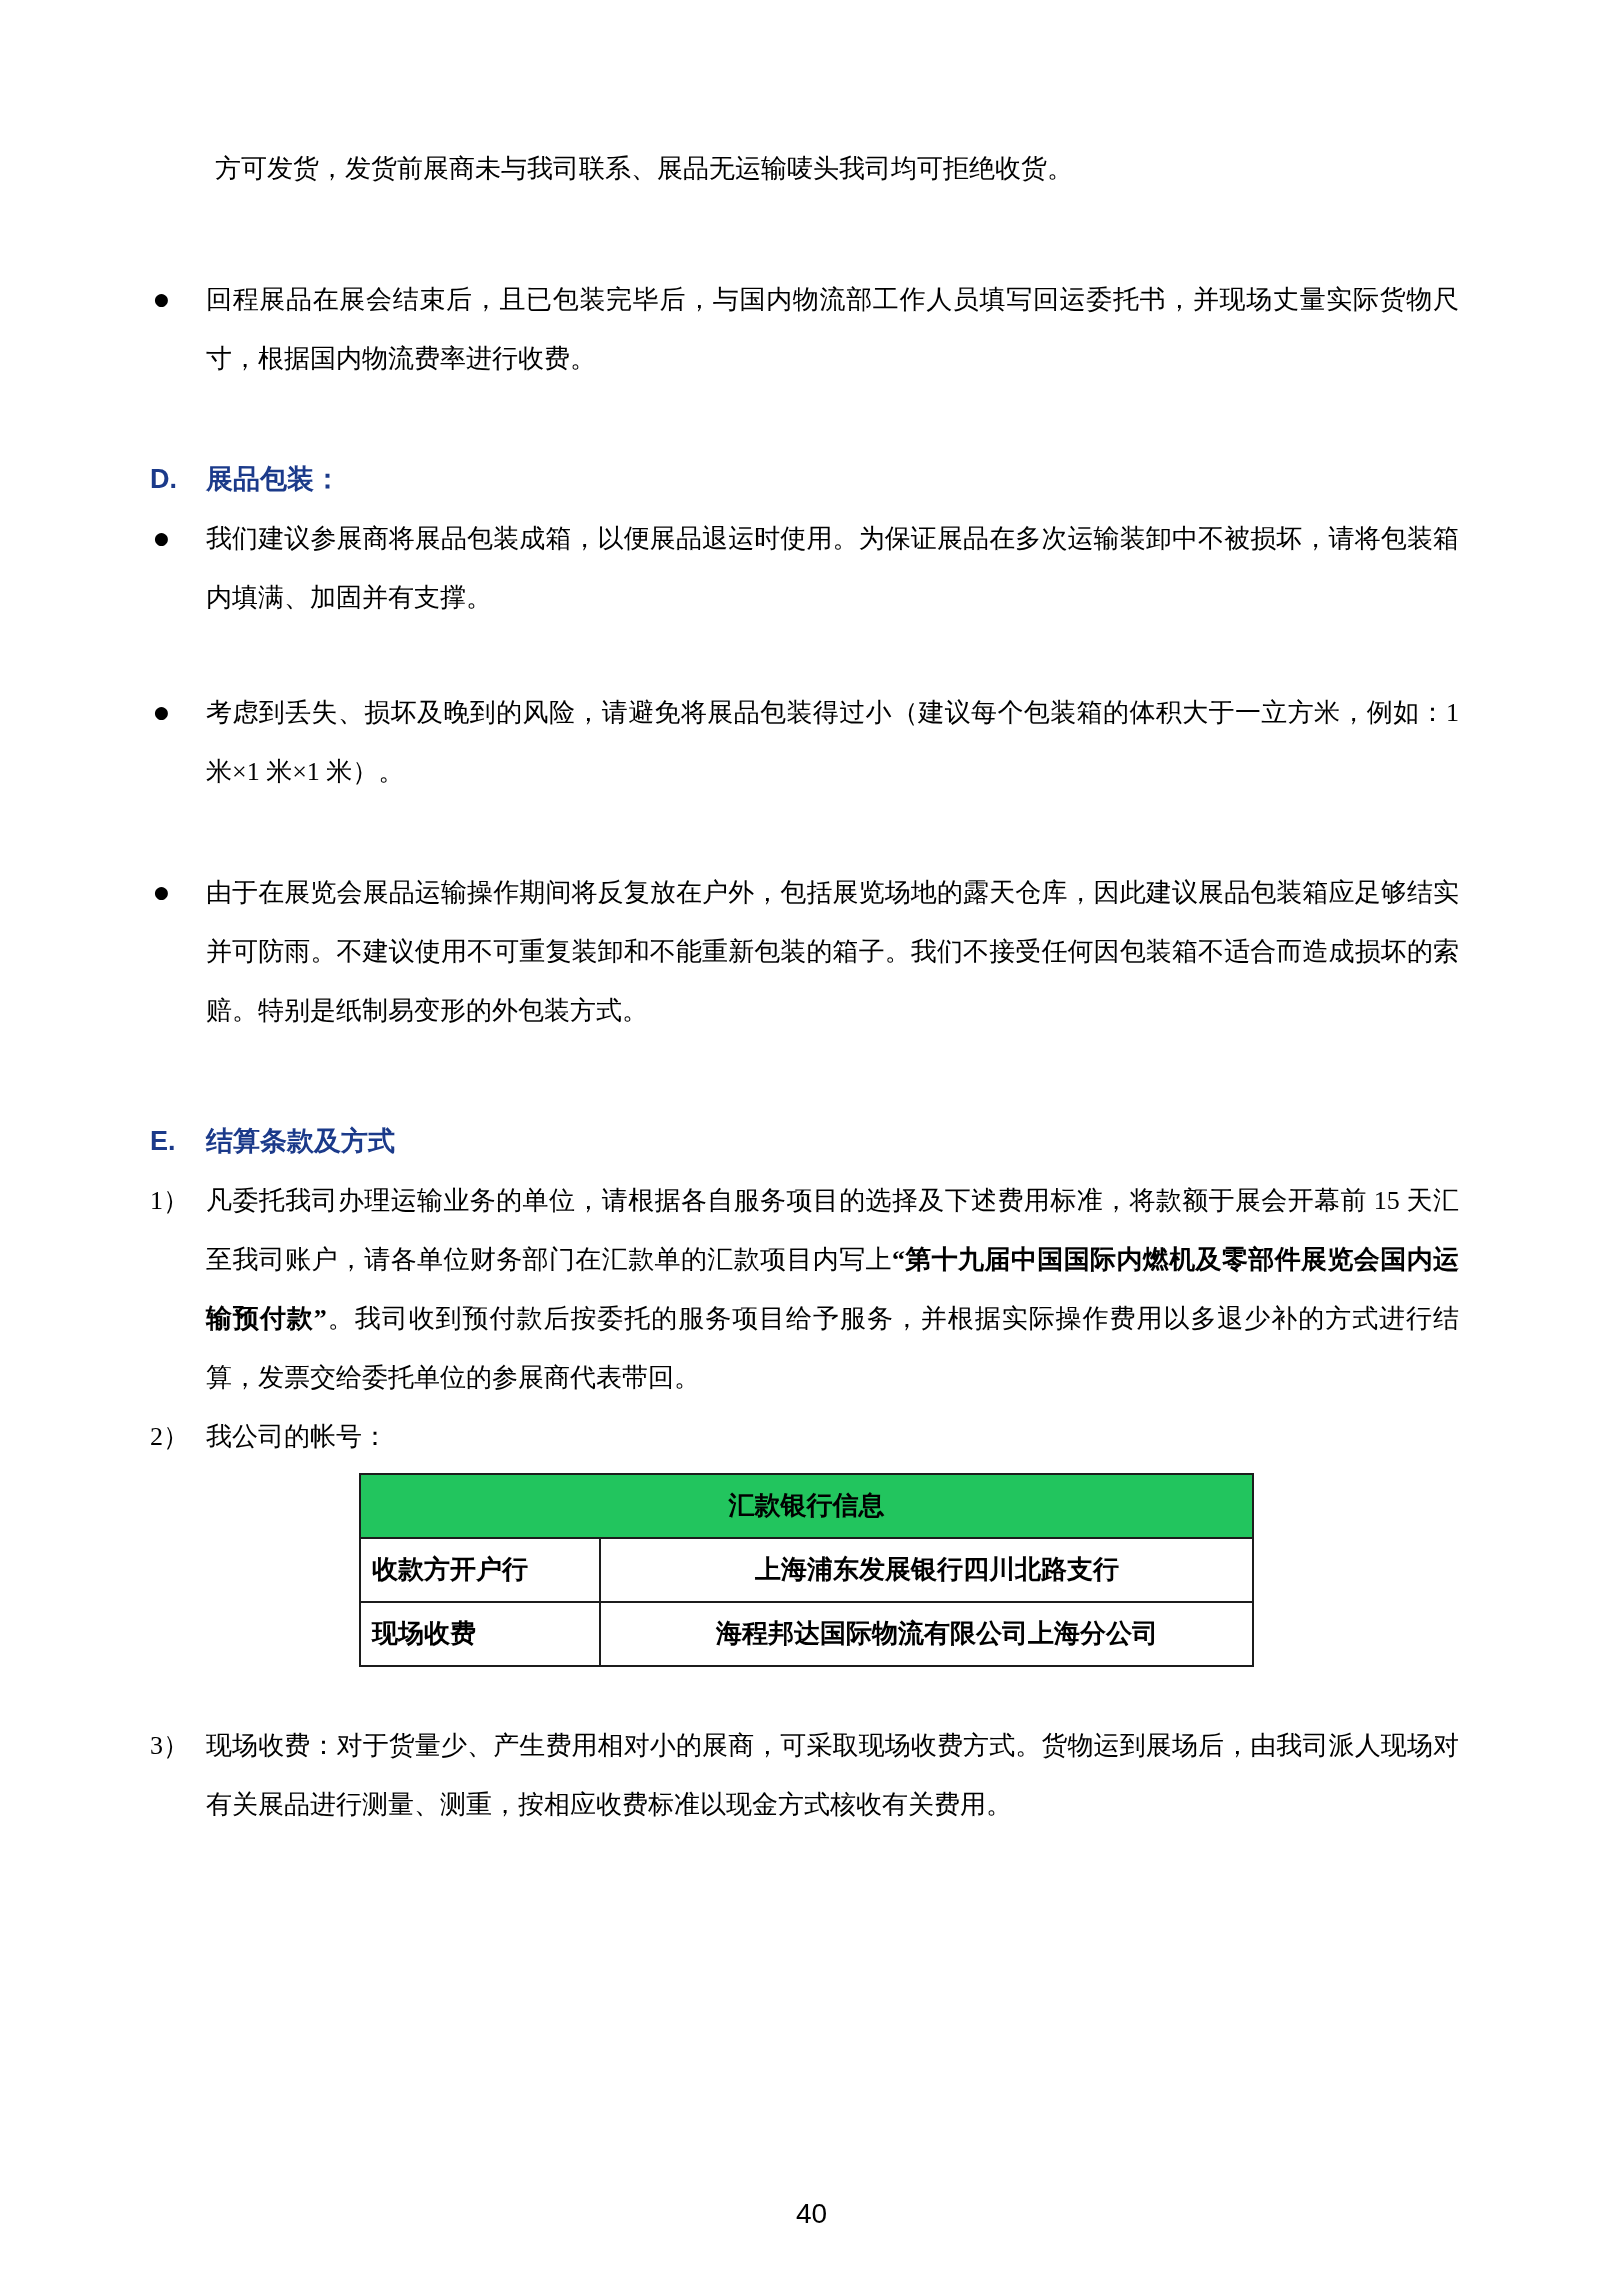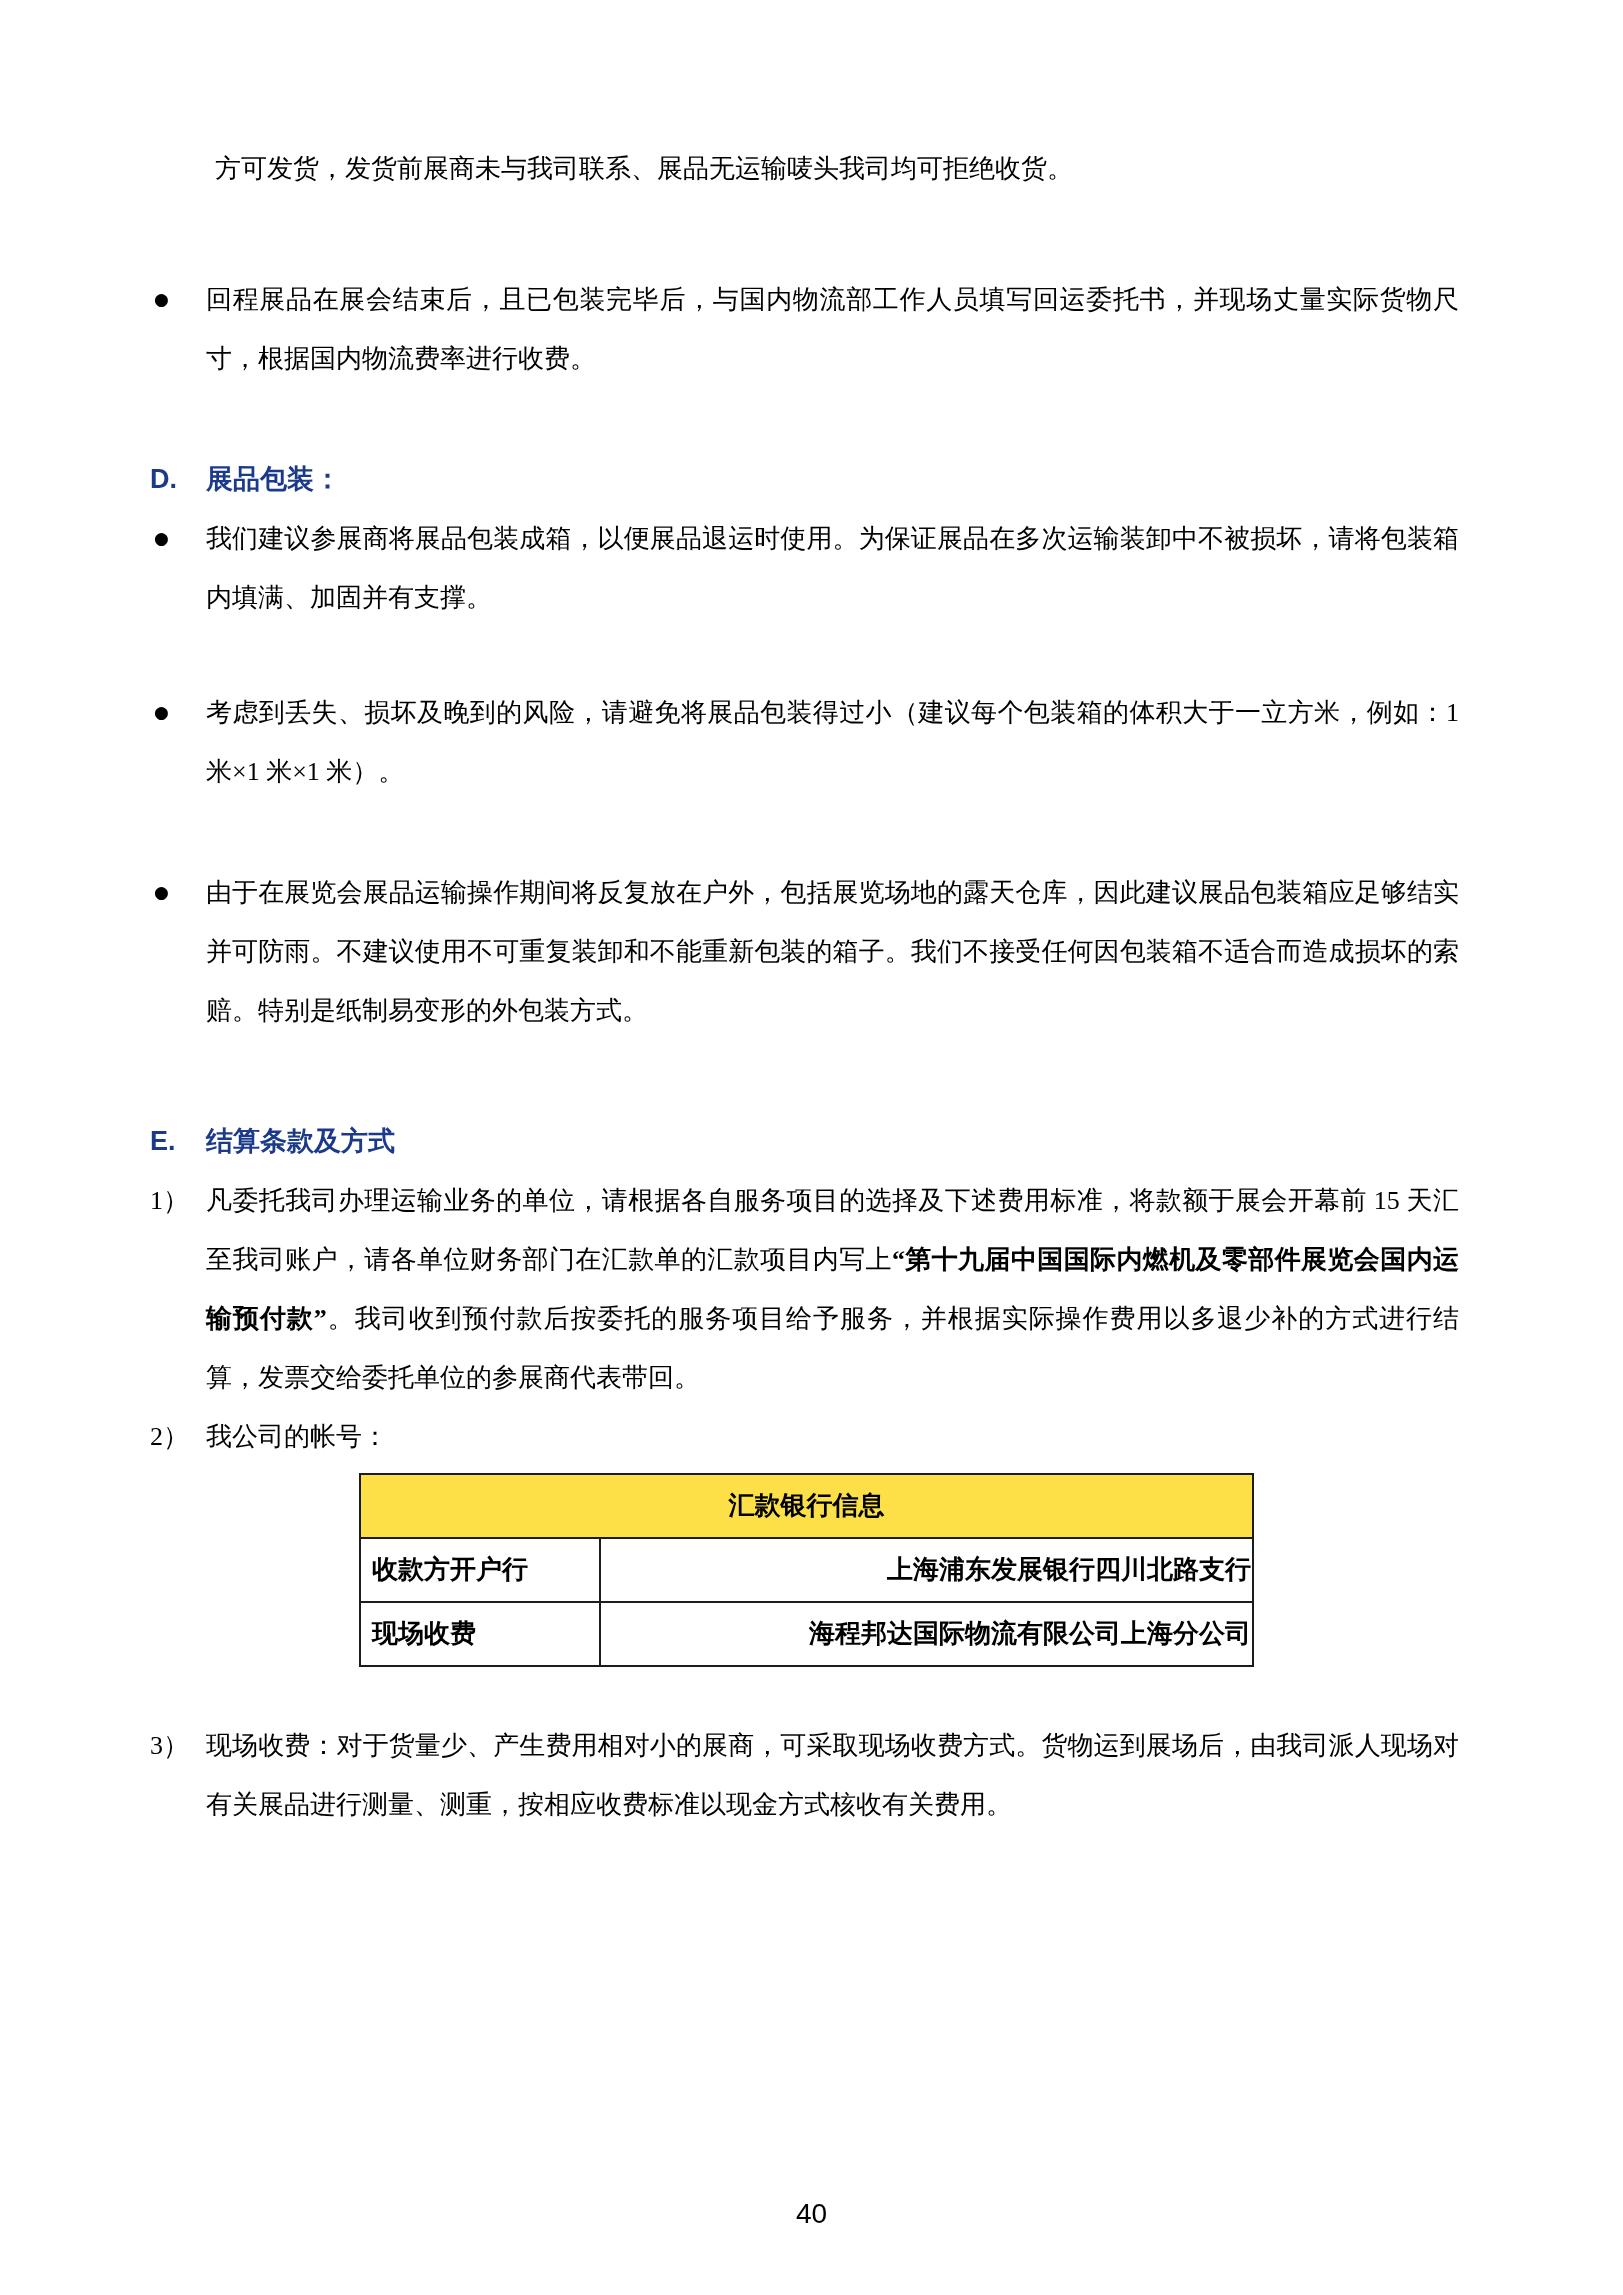--- a/index.html
+++ b/index.html
@@ -59,21 +59,21 @@
     font-size:26px;
     color:#000;
   }
   .bank-table th, .bank-table td {
     border:2px solid #1c1c1c;
     height:60px;
     vertical-align:middle;
   }
   .bank-table th { text-align:center; font-weight:bold; }
   .bank-table td.cell-label { width:226px; padding-left:11px; text-align:left; }
-  .bank-table td.cell-value { padding-left:22px; text-align:right; }
+  .bank-table td.cell-value { padding-left:22px; text-align:center; }
 
   .footer {
     position:absolute; left:0; right:0; top:2198px;
     text-align:center;
     font-family:"Liberation Sans","DejaVu Sans",sans-serif;
     font-size:28px;
   }
 </style>
 </head>
 <body>
@@ -120,21 +120,21 @@
 
     <div class="num-item mb-10">
       <span class="num-marker">2）</span>
       <p class="body-text">我公司的帐号：</p>
     </div>
 
     <div class="table-wrap mb-75">
       <table class="bank-table">
         <tbody>
             <tr>
-          <th colspan="2" style="background:#fde047;">汇款银行信息</th>
+          <th colspan="2" style="background:#22c55e;">汇款银行信息</th>
         </tr>
         <tr>
           <td class="cell-label">收款方开户行</td>
           <td class="cell-value">上海浦东发展银行四川北路支行</td>
         </tr>
         <tr>
           <td class="cell-label">现场收费</td>
           <td class="cell-value">海程邦达国际物流有限公司上海分公司</td>
         </tr>
       </tbody>

